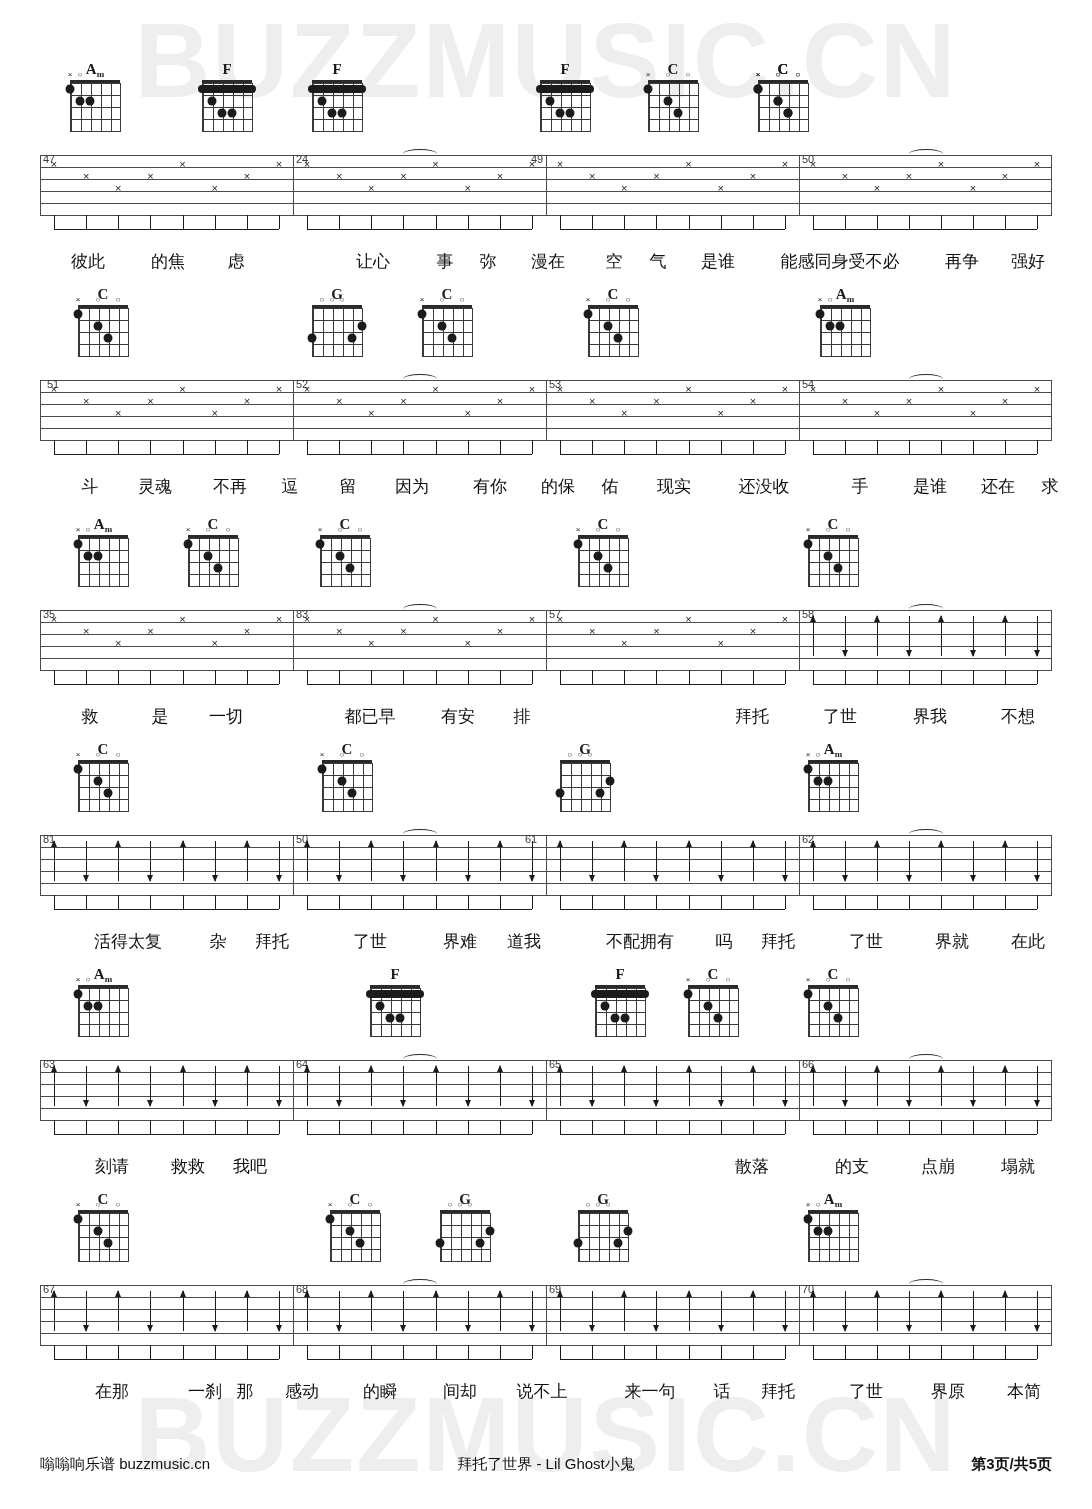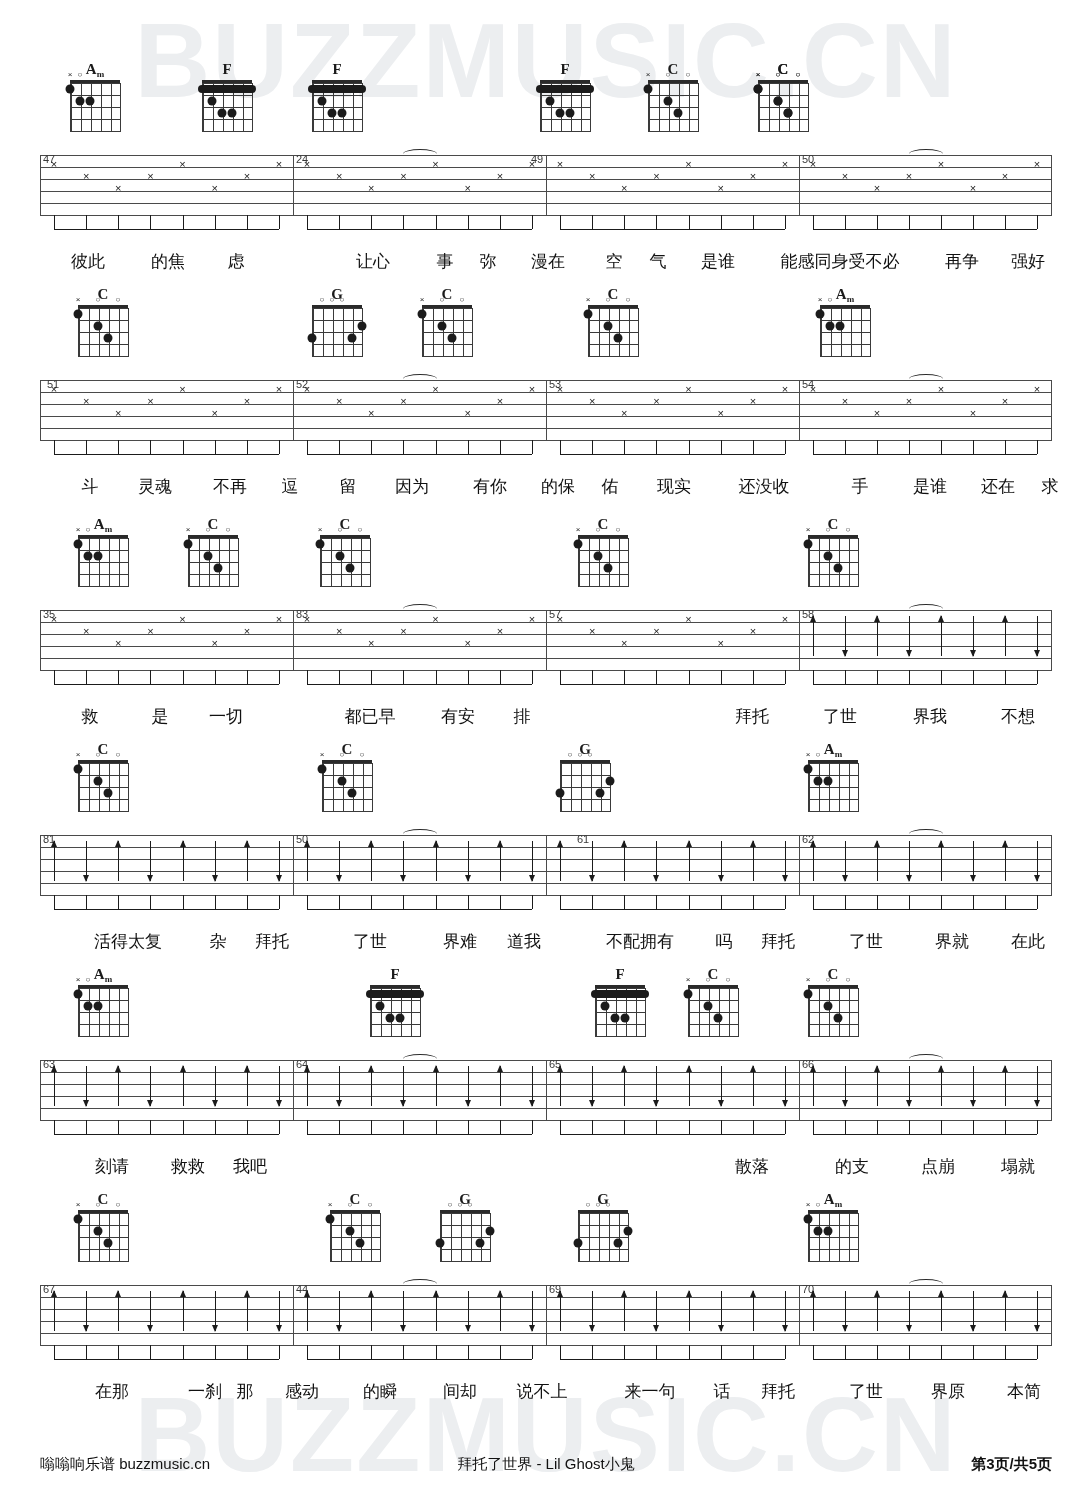--- a/index.html
+++ b/index.html
@@ -742,21 +742,21 @@
             <div class="hline" style="top:48px"></div>
             <div class="hline" style="top:60px"></div>
             <div class="vline" style="left:0px"></div>
             <div class="vline" style="left:253px"></div>
             <div class="vline" style="left:506px"></div>
             <div class="vline" style="left:759px"></div>
             <div class="vline" style="left:1011px"></div>
           </div>
           <div class="measnum" style="left:3px">81</div>
           <div class="measnum" style="left:256px">50</div>
-          <div class="measnum" style="left:537px">61</div>
+          <div class="measnum" style="left:485px">61</div>
           <div class="measnum" style="left:762px">62</div>
           <div class="arrowup" style="left:14px;top:6px;height:40px;"></div>
           <div class="stem" style="left:14px;top:60px;height:14px;"></div>
           <div class="arrowdn" style="left:46.14285714285714px;top:6px;height:40px;"></div>
           <div class="stem" style="left:46.14285714285714px;top:60px;height:14px;"></div>
           <div class="arrowup" style="left:78.28571428571428px;top:6px;height:40px;"></div>
           <div class="stem" style="left:78.28571428571428px;top:60px;height:14px;"></div>
           <div class="arrowdn" style="left:110.42857142857142px;top:6px;height:40px;"></div>
           <div class="stem" style="left:110.42857142857142px;top:60px;height:14px;"></div>
           <div class="arrowup" style="left:142.57142857142856px;top:6px;height:40px;"></div>
@@ -1088,21 +1088,21 @@
             <div class="hline" style="top:36px"></div>
             <div class="hline" style="top:48px"></div>
             <div class="hline" style="top:60px"></div>
             <div class="vline" style="left:0px"></div>
             <div class="vline" style="left:253px"></div>
             <div class="vline" style="left:506px"></div>
             <div class="vline" style="left:759px"></div>
             <div class="vline" style="left:1011px"></div>
           </div>
           <div class="measnum" style="left:3px">67</div>
-          <div class="measnum" style="left:256px">44</div>
+          <div class="measnum" style="left:256px">68</div>
           <div class="measnum" style="left:509px">69</div>
           <div class="measnum" style="left:762px">70</div>
           <div class="arrowup" style="left:14px;top:6px;height:40px;"></div>
           <div class="stem" style="left:14px;top:60px;height:14px;"></div>
           <div class="arrowdn" style="left:46.14285714285714px;top:6px;height:40px;"></div>
           <div class="stem" style="left:46.14285714285714px;top:60px;height:14px;"></div>
           <div class="arrowup" style="left:78.28571428571428px;top:6px;height:40px;"></div>
           <div class="stem" style="left:78.28571428571428px;top:60px;height:14px;"></div>
           <div class="arrowdn" style="left:110.42857142857142px;top:6px;height:40px;"></div>
           <div class="stem" style="left:110.42857142857142px;top:60px;height:14px;"></div>

